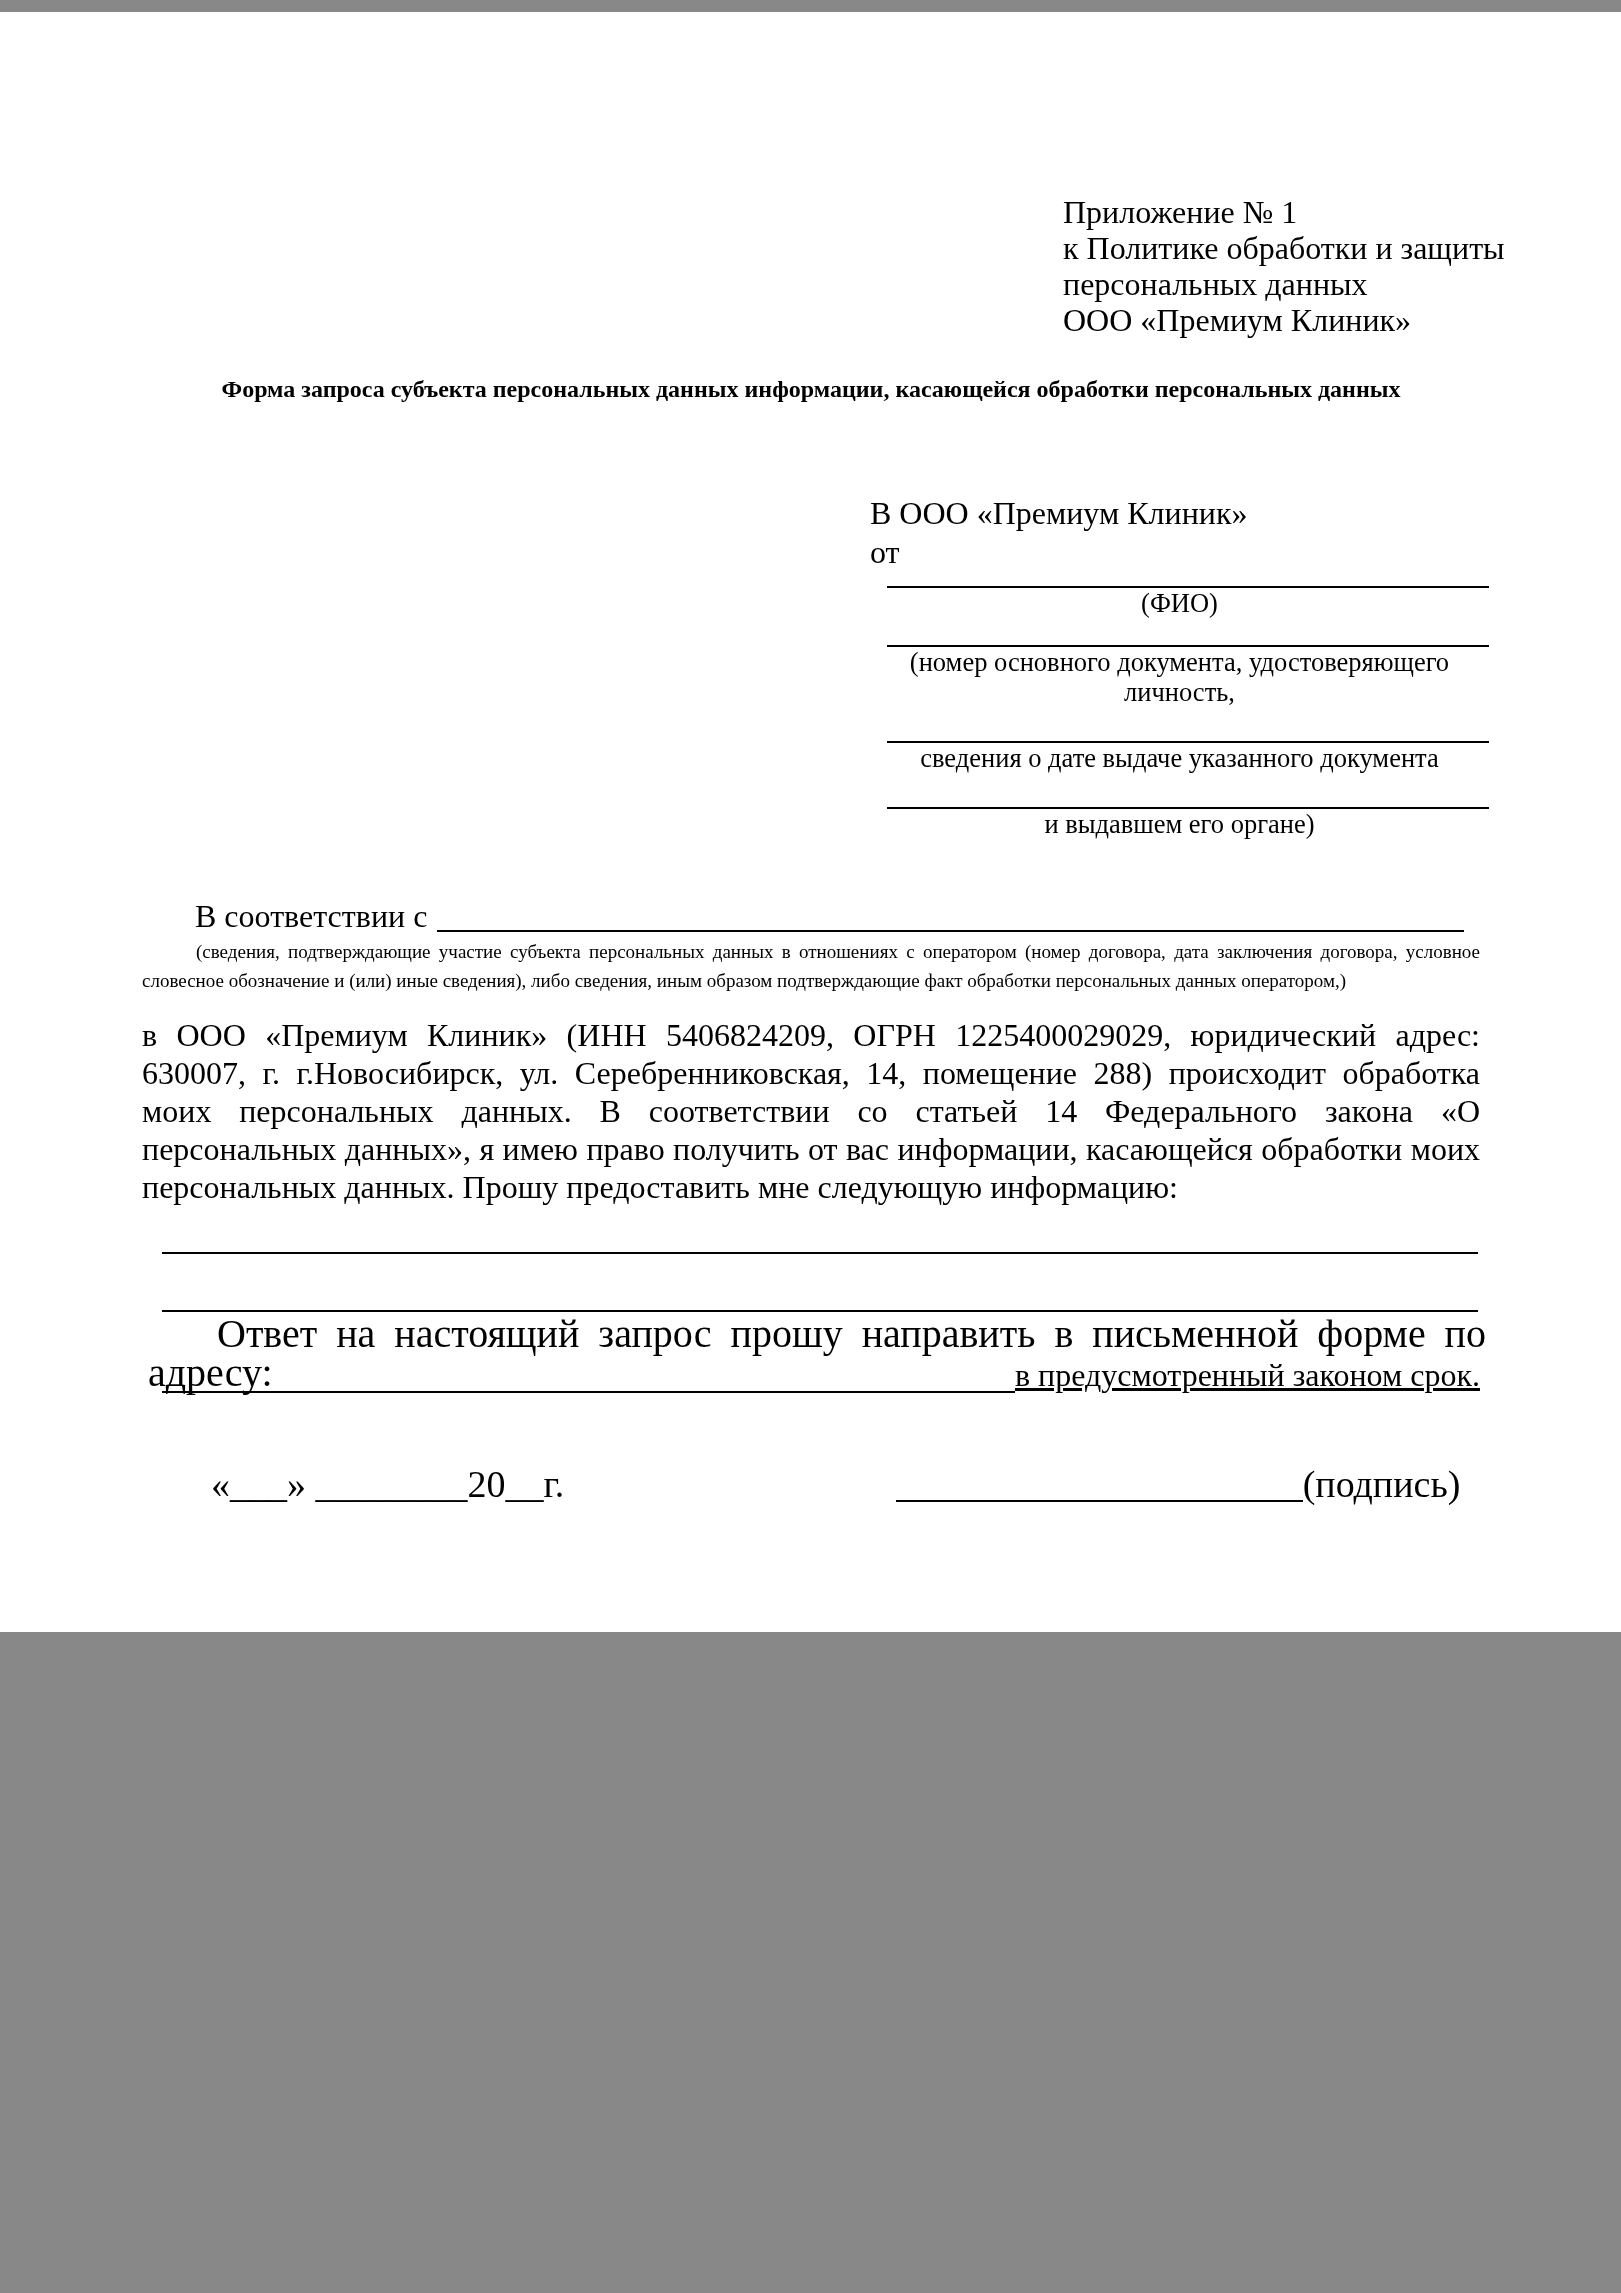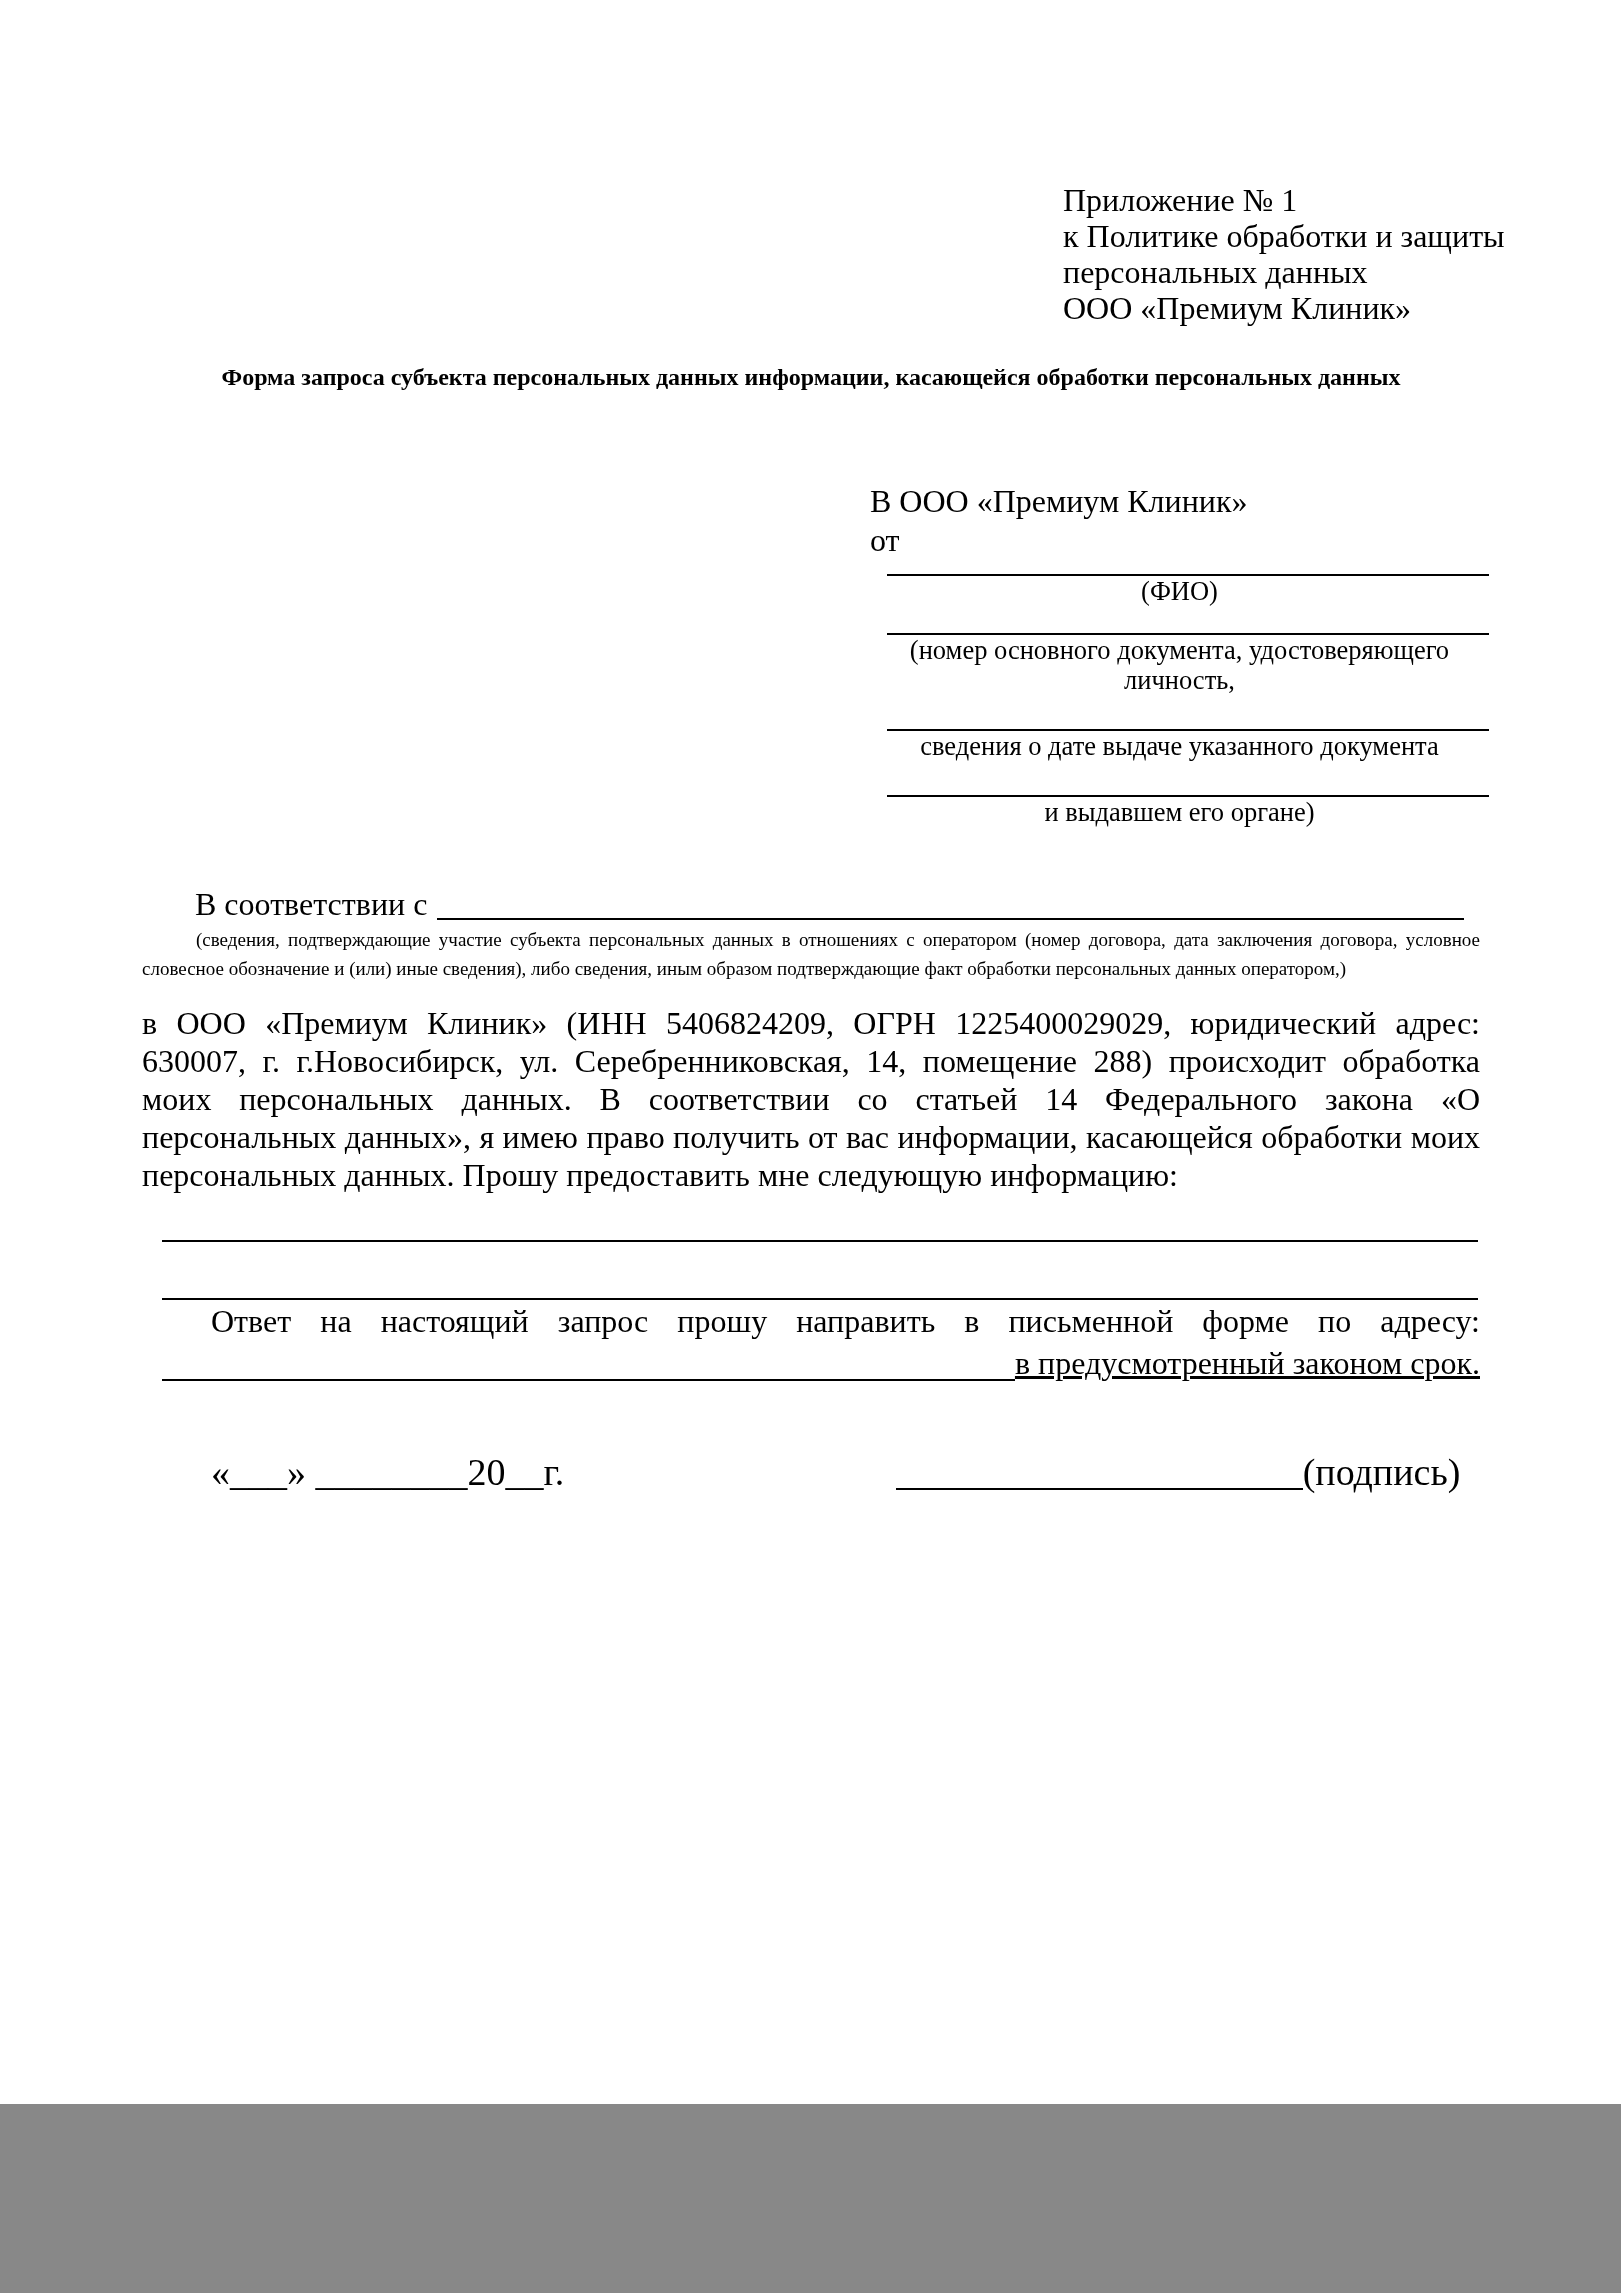--- a/index.html
+++ b/index.html
@@ -1,19 +1,19 @@
 <!DOCTYPE html>
 <html><head>
 <meta charset="utf-8">
 <style>
   html,body{margin:0;padding:0;background:#888;}
   .page{
     position:relative;
-    width:1621px;height:2104px;
-    margin:0 auto;
+    width:1621px;height:1620px;
+    margin:12px auto;
     background:#ffffff;
     color:#000;
     font-family:"Liberation Serif","DejaVu Serif",serif;
   }
   .abs{position:absolute;}
 
   
   .appendix{left:1063px;top:182px;font-size:32px;line-height:36px;white-space:nowrap;}
 
   
@@ -42,21 +42,21 @@
 
   
   .body-par{left:142px;top:1004px;width:1338px;font-size:32px;line-height:38px;text-align:justify;}
 
   
   .info-line{left:162px;width:1316px;border-top:2.9px solid #000;height:0;}
   .il1{top:1240px;}
   .il2{top:1298px;}
 
   
-  .reply{left:142px;top:1302px;width:1338px;font-size:32px;line-height:39px;
+  .reply{left:148px;top:1302px;width:1338px;font-size:40px;line-height:39px;
          text-align:justify;text-align-last:justify;text-indent:69px;}
   .reply2{left:142px;top:1341px;width:1338px;display:flex;height:44px;font-size:32px;}
   .reply2 .fill{flex:1;margin-left:19.6px;border-bottom:2.9px solid #000;margin-bottom:3.9px;}
   .reply2 .tail{line-height:44px;white-space:nowrap;text-decoration:underline;}
 
   
   .datesig{left:142px;top:1451px;width:1338px;display:flex;align-items:flex-start;font-size:38px;}
   .datesig .date{margin-left:69px;line-height:43px;white-space:nowrap;}
   .datesig .spacer{flex:1;}
   .datesig .sig-line{width:407px;border-bottom:2.9px solid #000;height:37px;}

